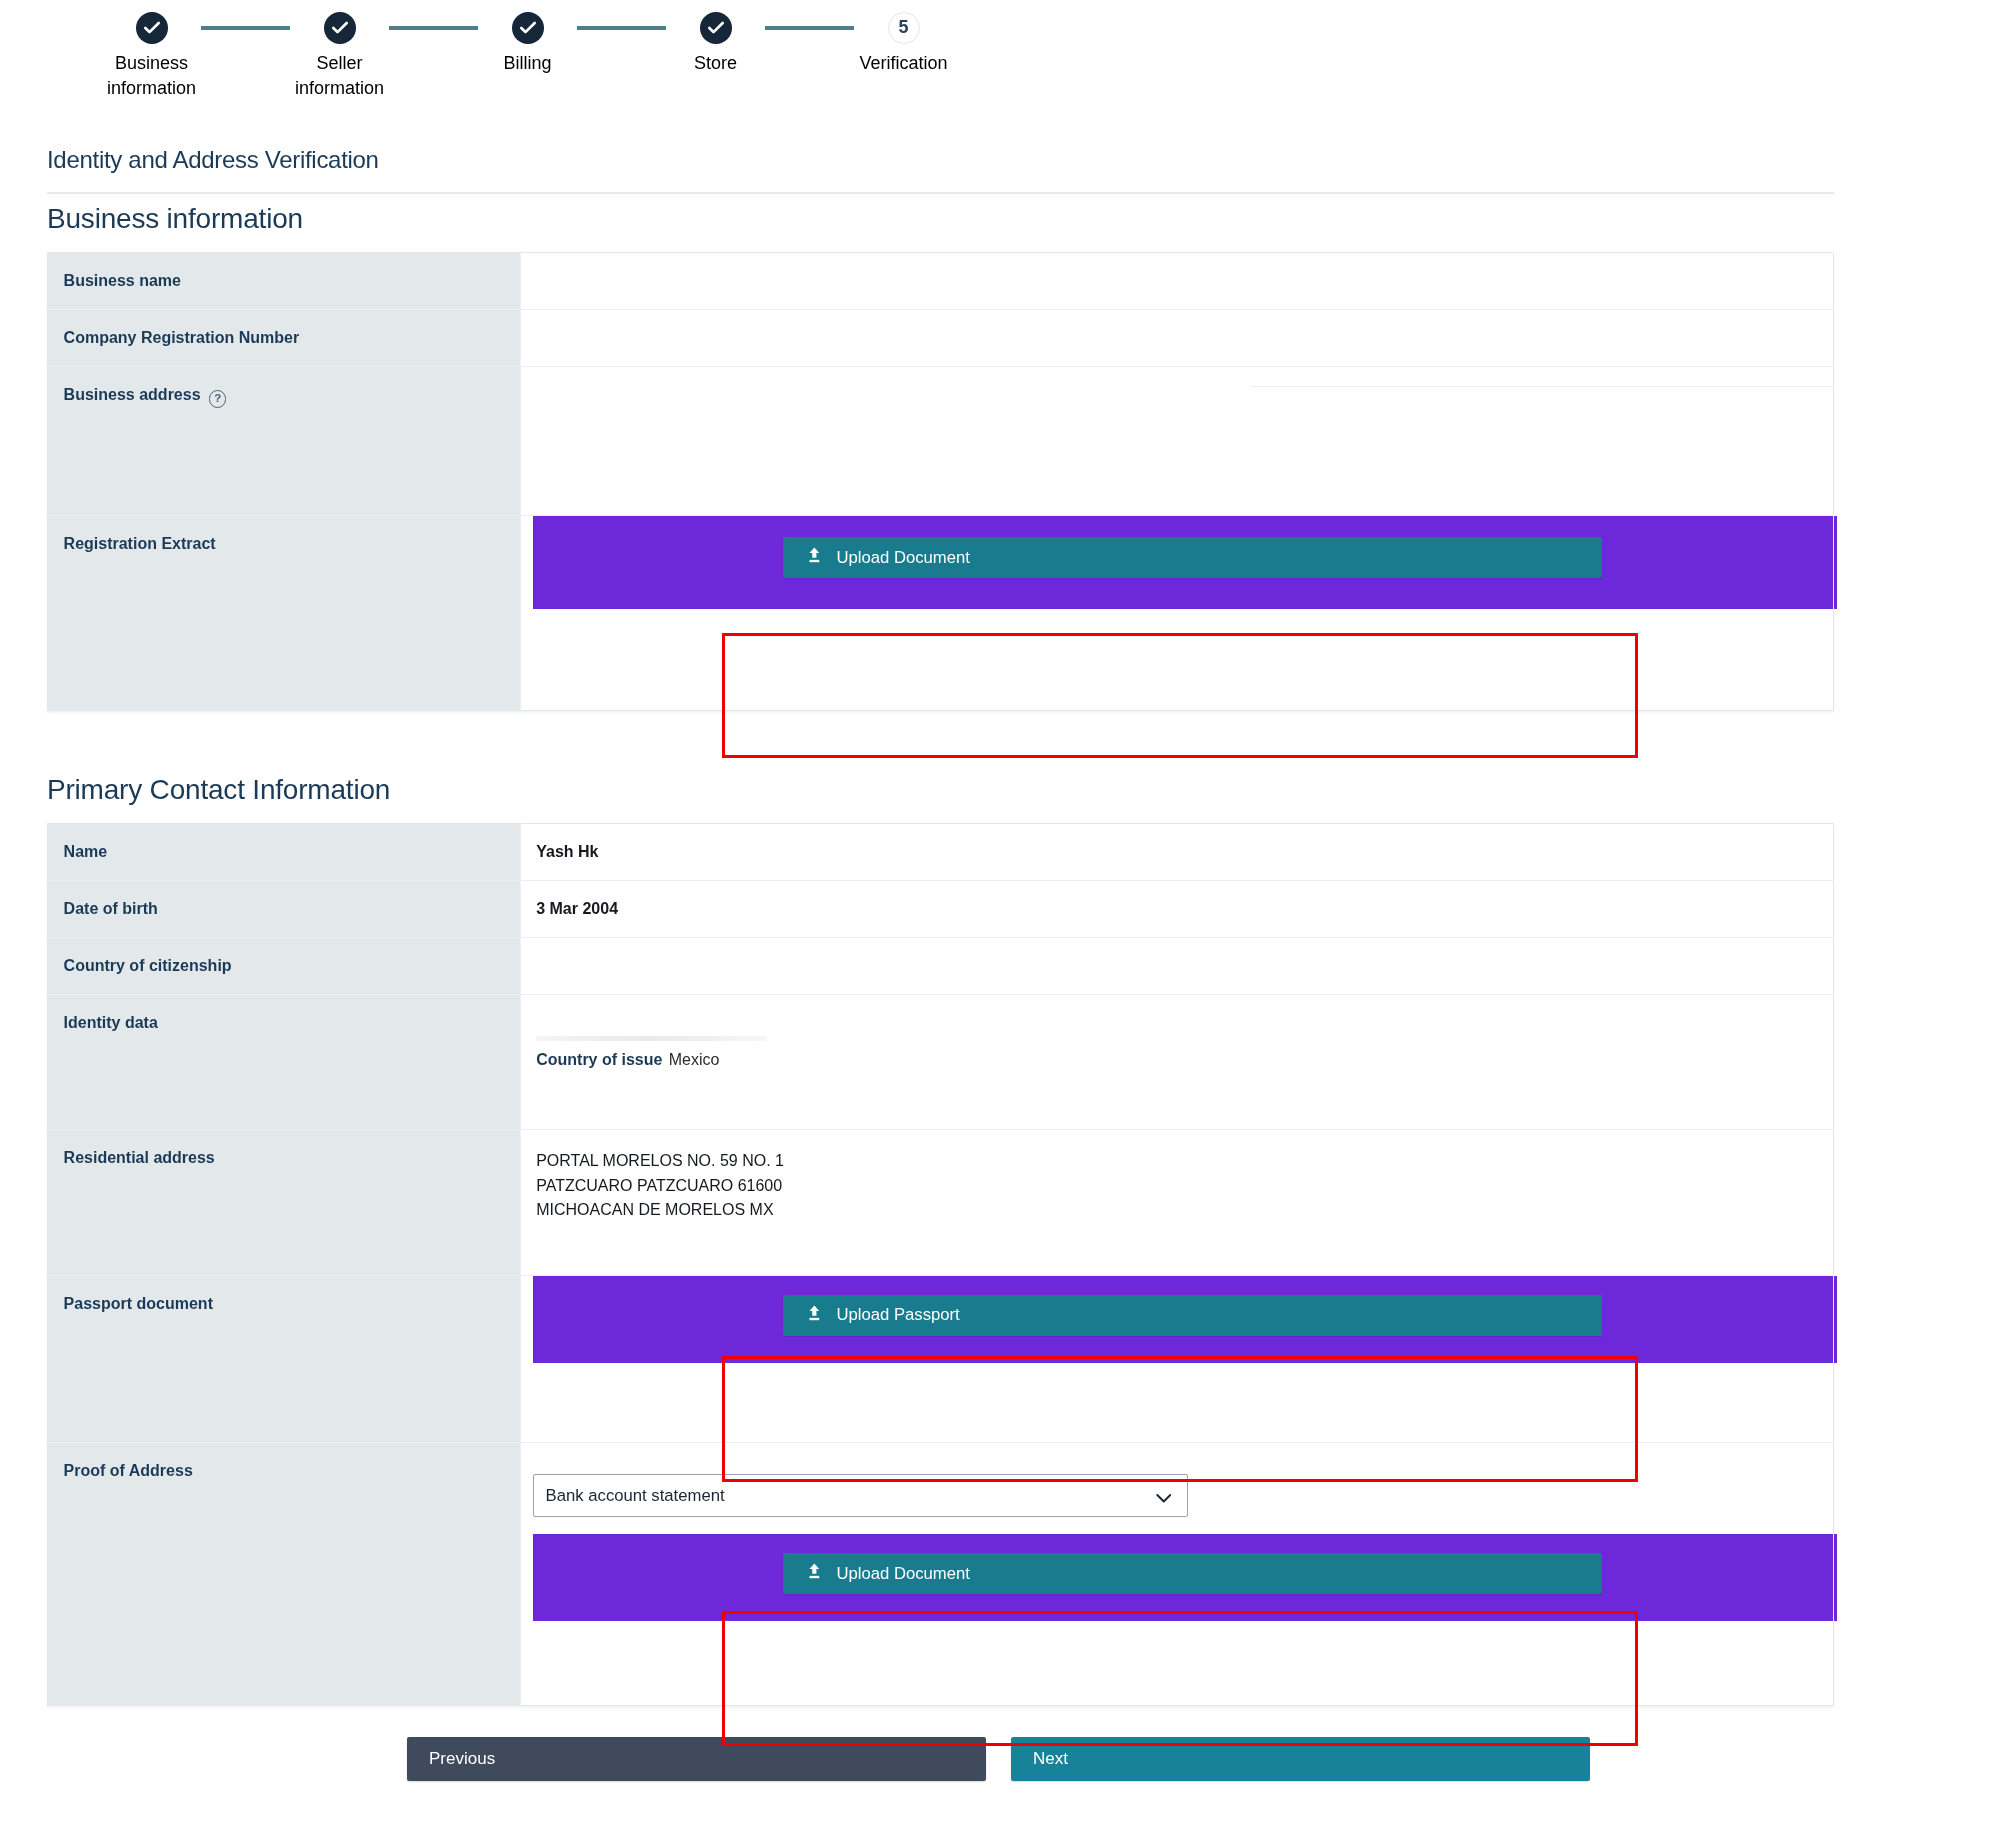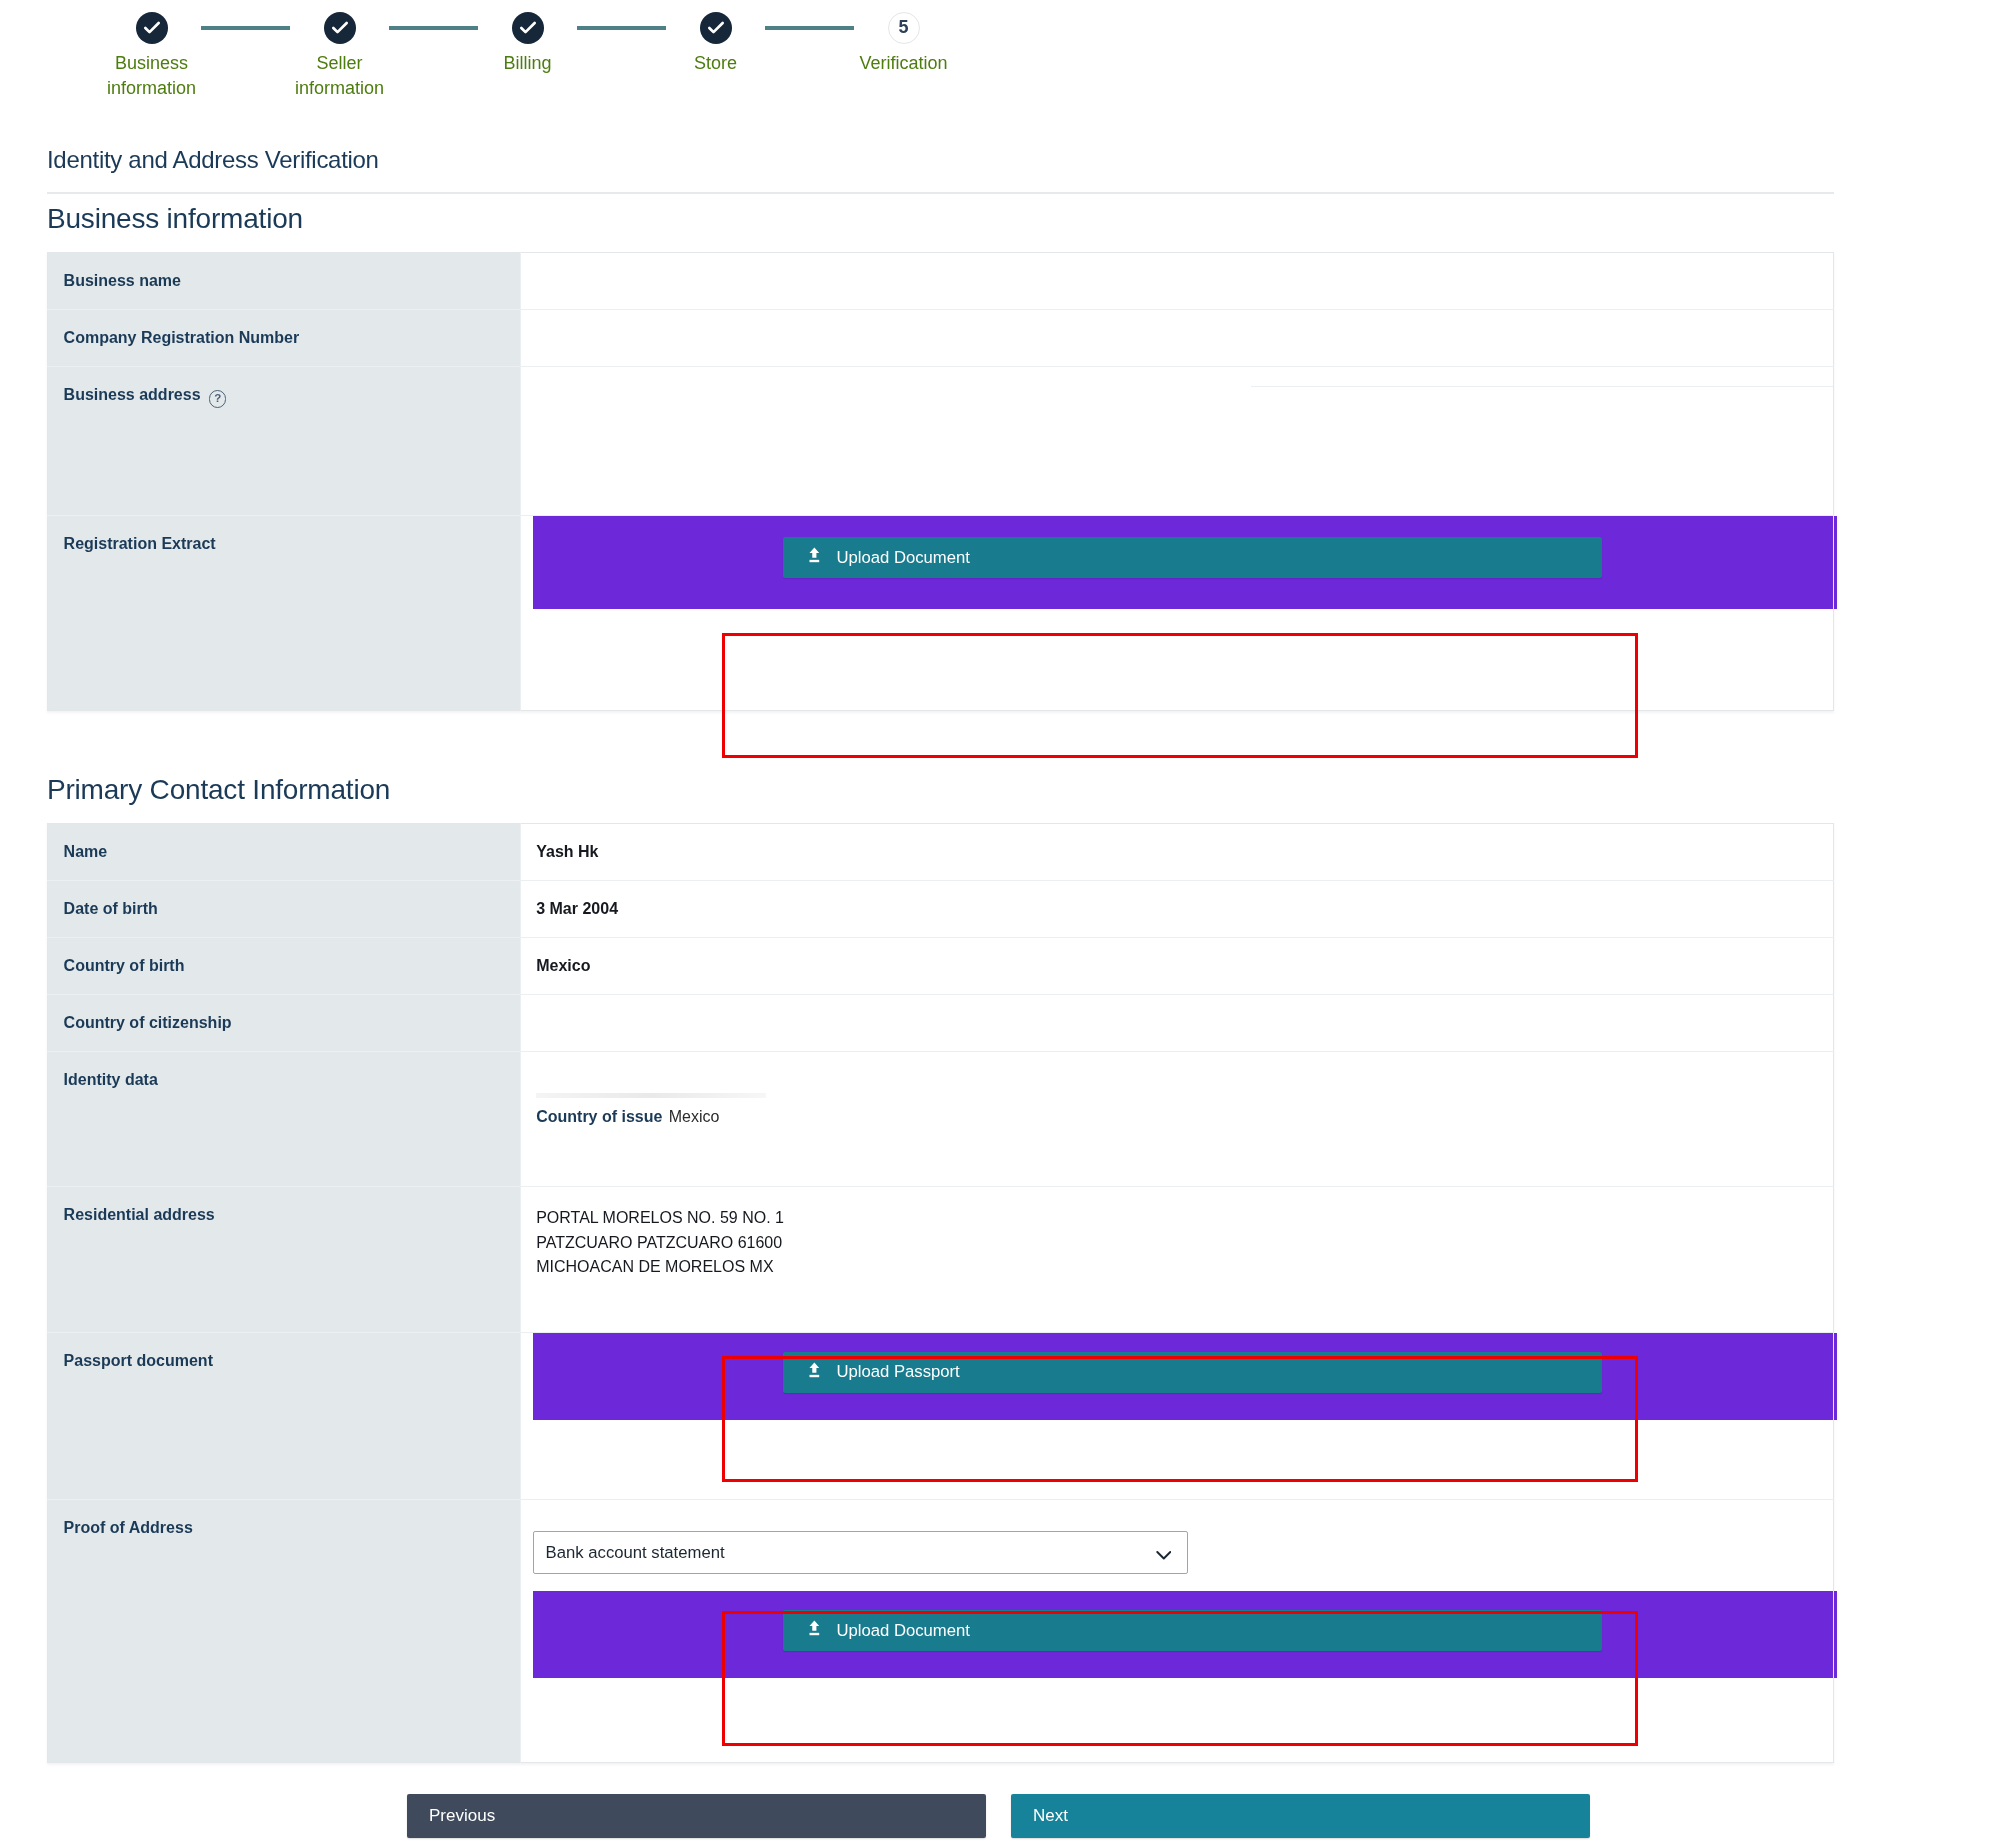--- a/index.html
+++ b/index.html
@@ -49,21 +49,21 @@
     border: 1.6px solid #e6e6e6;
     color: #2c4159;
     font-size: 18px;
     font-weight: 600;
   }
   .step-label {
     margin-top: 7.3px;
     text-align: center;
     font-size: 18px;
     line-height: 1.38;
-    color: #4d7c0f;
+    color: #000000;
     font-weight: 400;
   }
   .step-connector {
     width: 89px;
     height: 3.7px;
     background: #4f7f87;
     margin-top: 14.6px;
     flex: none;
   }
 
@@ -355,24 +355,20 @@
 
   <table class="vtable">
     <tbody>
         <tr>
       <td class="lbl">Name</td>
       <td class="val">Yash Hk</td>
     </tr>
     <tr>
       <td class="lbl">Date of birth</td>
       <td class="val">3 Mar 2004</td>
-    </tr>
-    <tr>
-      <td class="lbl">Country of birth</td>
-      <td class="val">Mexico</td>
     </tr>
     <tr>
       <td class="lbl">Country of citizenship</td>
       <td class="val"></td>
     </tr>
     <tr>
       <td class="lbl" style="height:96px">Identity data</td>
       <td class="val plain" style="padding-top:41px">
         <div class="redacted"></div>
         <div class="sub-kv">

